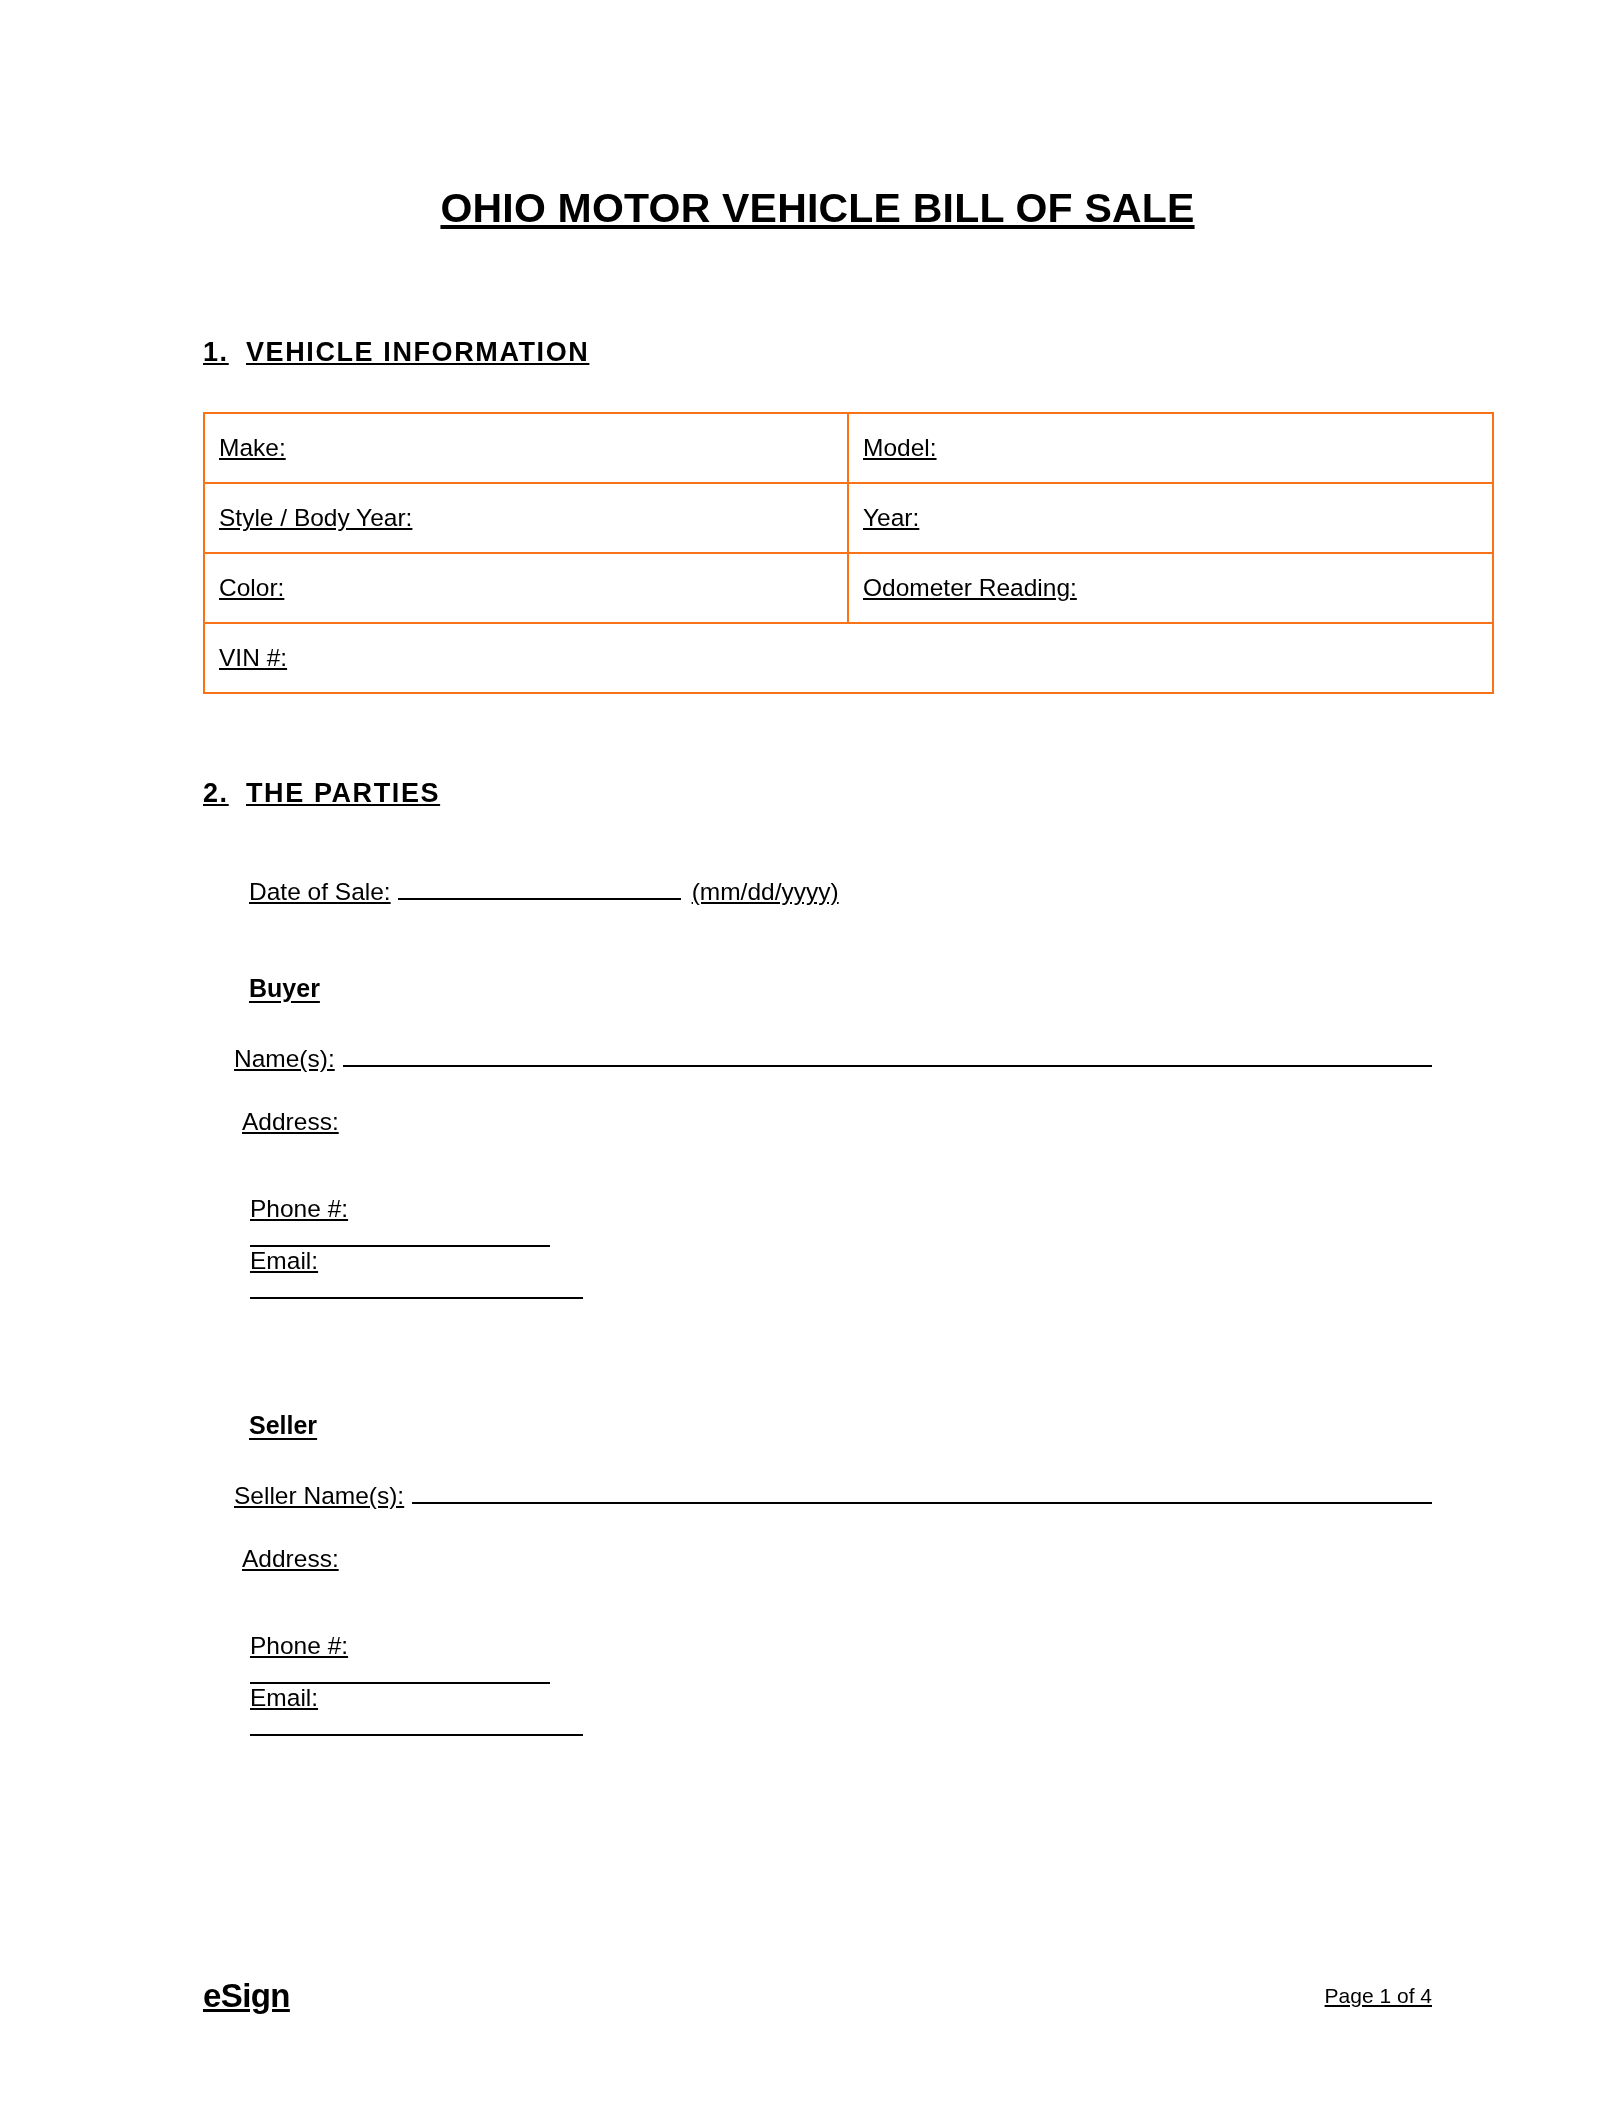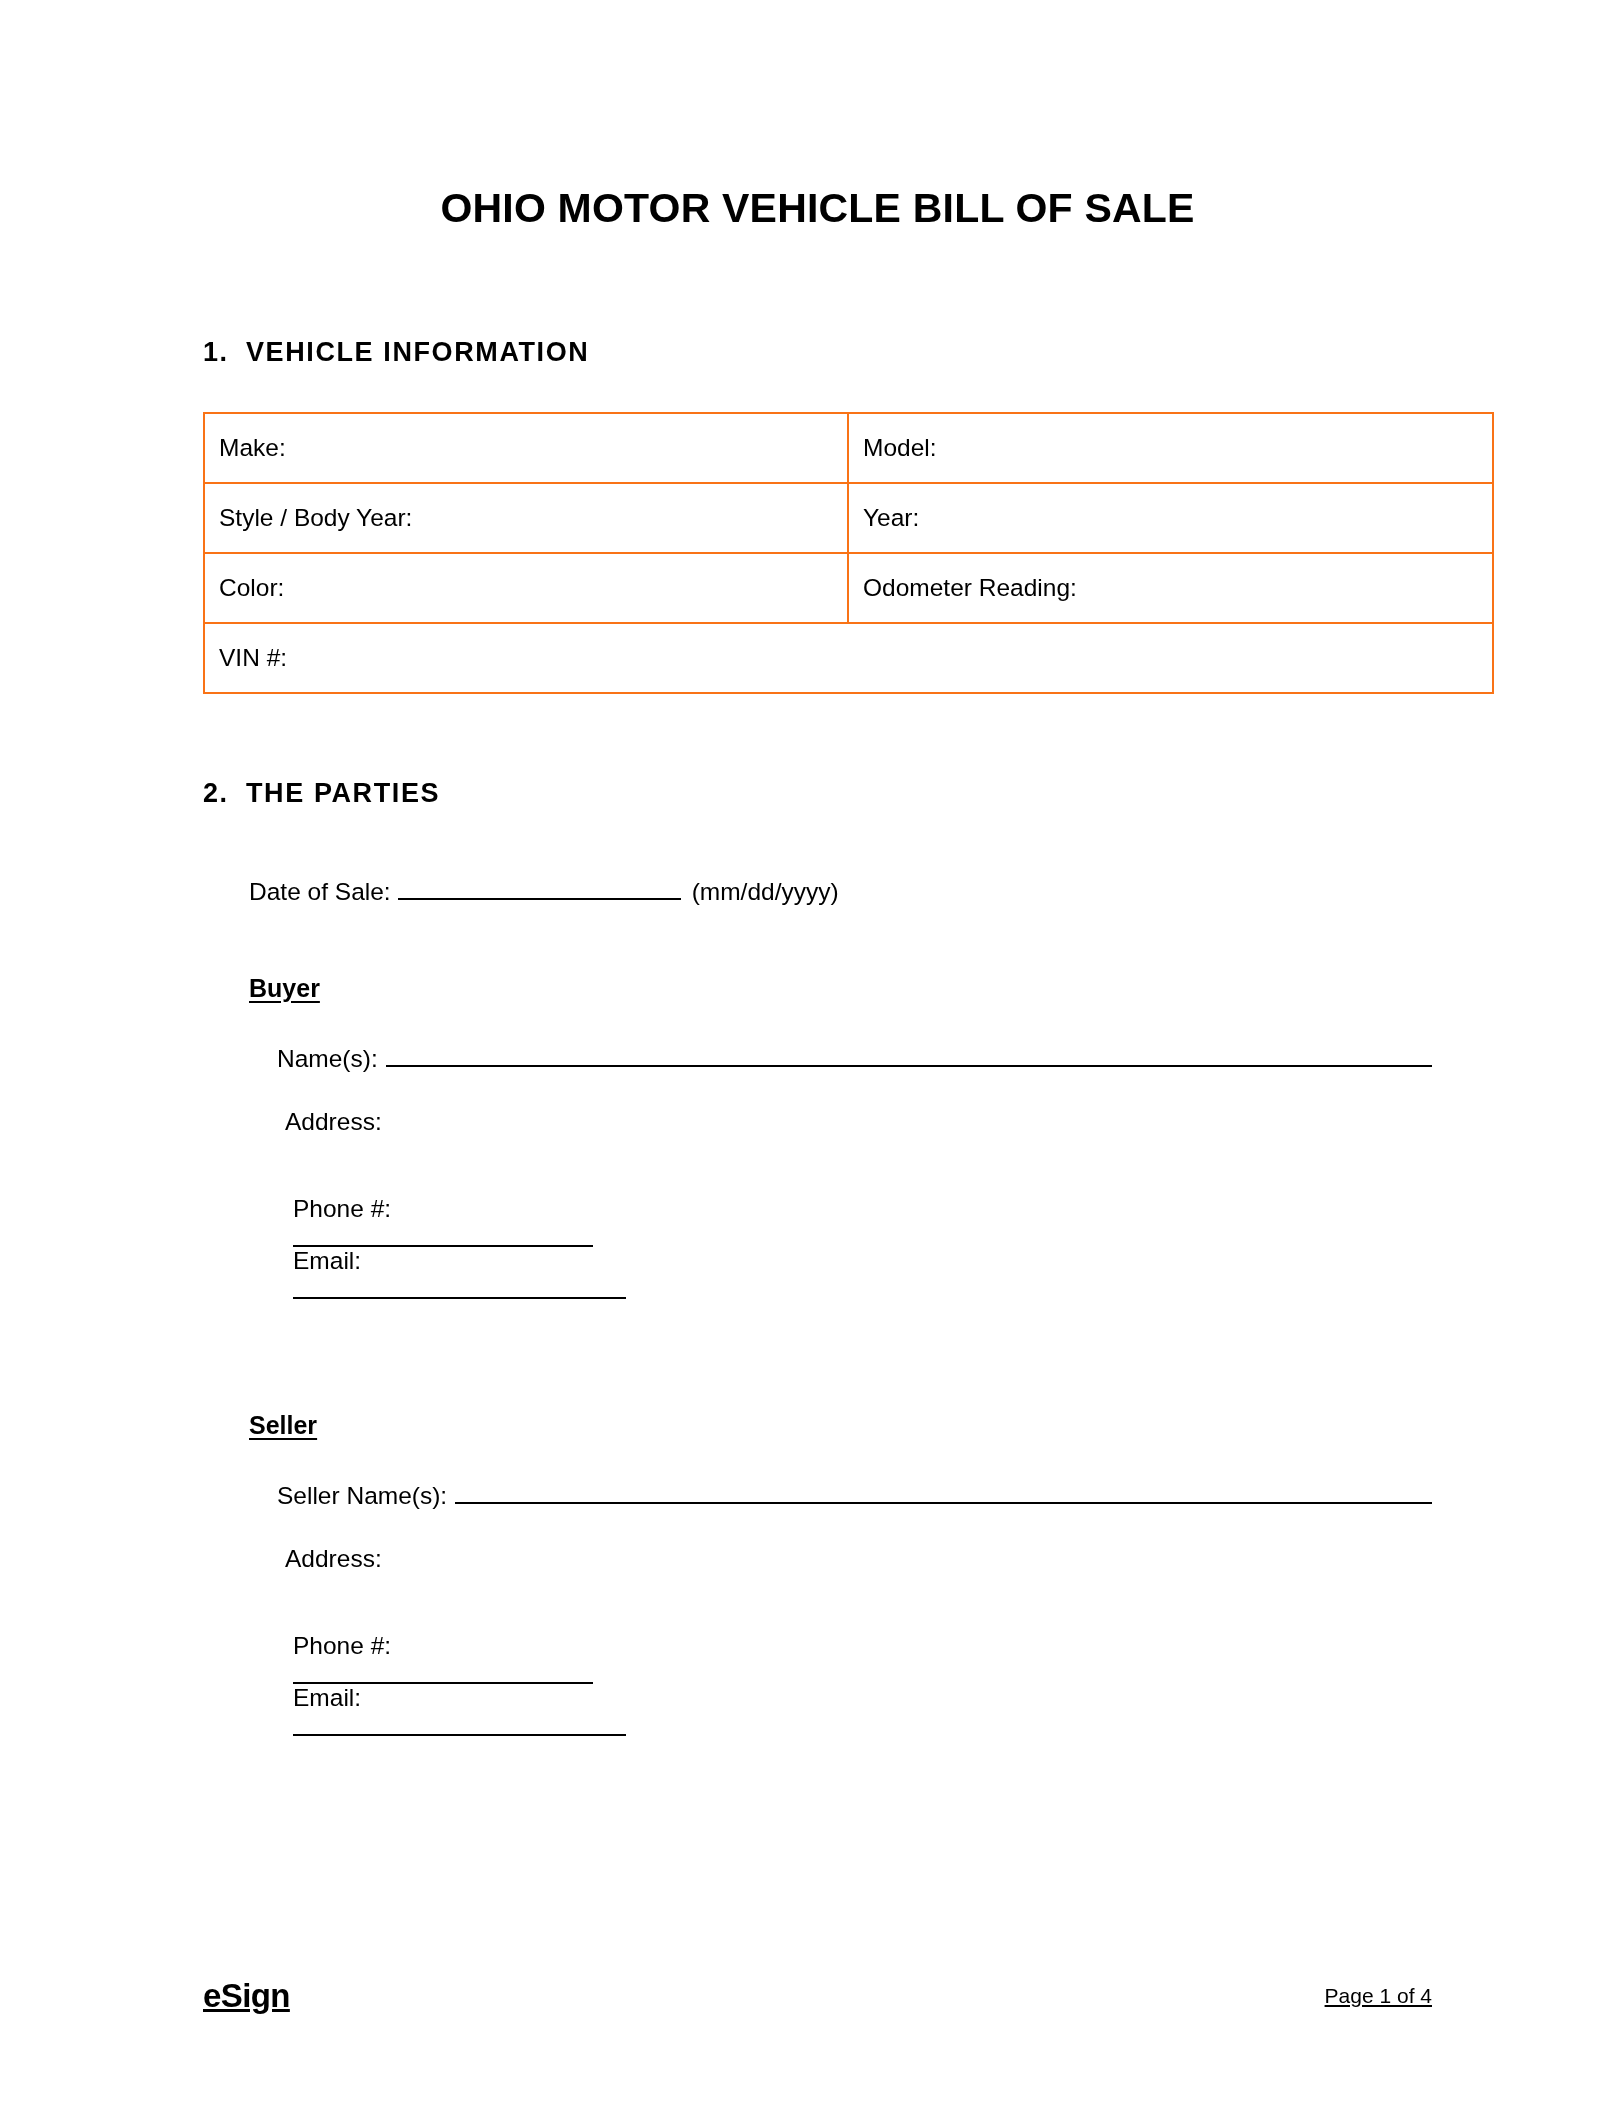--- a/index.html
+++ b/index.html
@@ -17,20 +17,21 @@
     height: 2112px;
     background: #ffffff;
     box-sizing: border-box;
     overflow: hidden;
   }
   .content {
     position: absolute;
     left: 203px;
     top: 0;
     width: 1229px;
+    text-decoration: underline;
   }
 
   
   .doc-title {
     text-align: center;
     font-size: 41px;
     font-weight: bold;
     letter-spacing: 0.2px;
     margin: 0;
     padding-top: 186px;
@@ -94,21 +95,21 @@
     margin-top: 68px;
     margin-left: 46px;
     font-size: 25px;
     font-weight: bold;
     text-decoration: underline;
     text-underline-offset: 4px;
     display: inline-block;
   }
 
   .field-row {
-    margin-left: 74px;
+    margin-left: 31px;
     font-size: 24.5px;
     display: flex;
     align-items: baseline;
     white-space: nowrap;
   }
   .field-row.first { margin-top: 40px; }
   .field-row.next  { margin-top: 35px; flex-direction: column; }
 
   .field-label { flex: none; }
   .blank-line {

